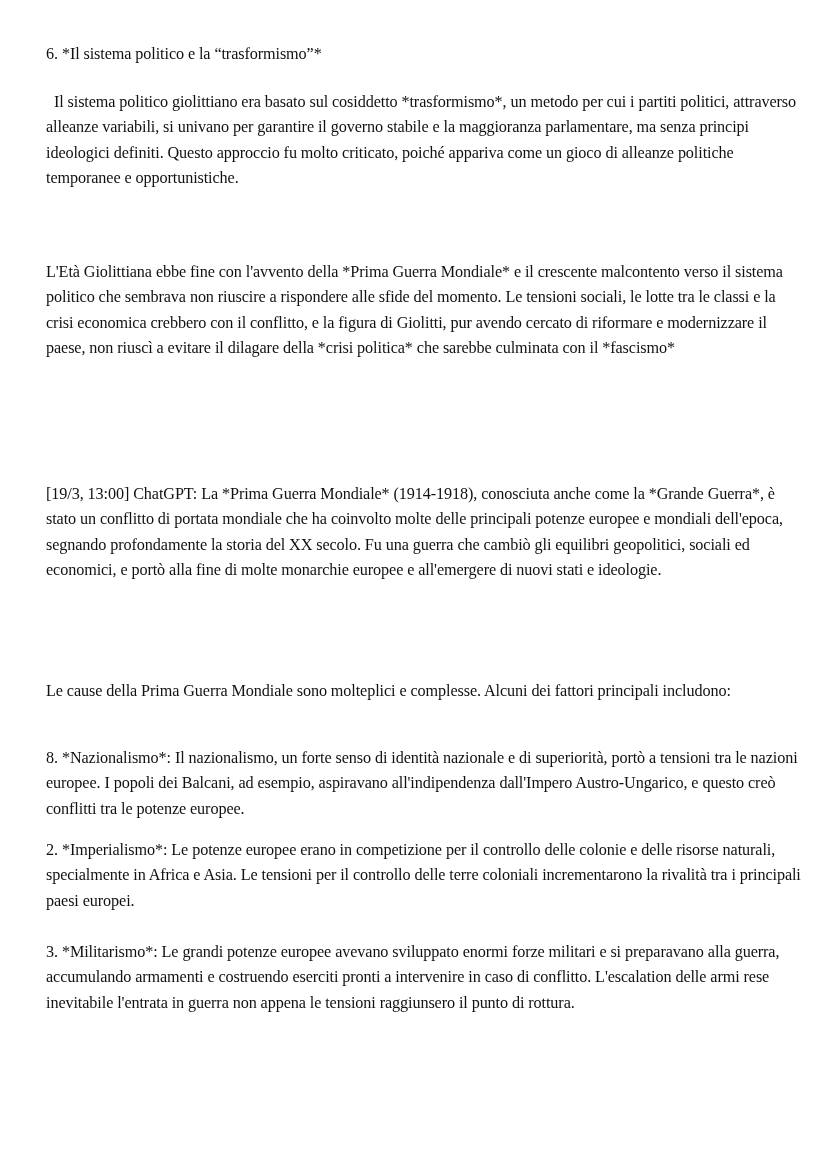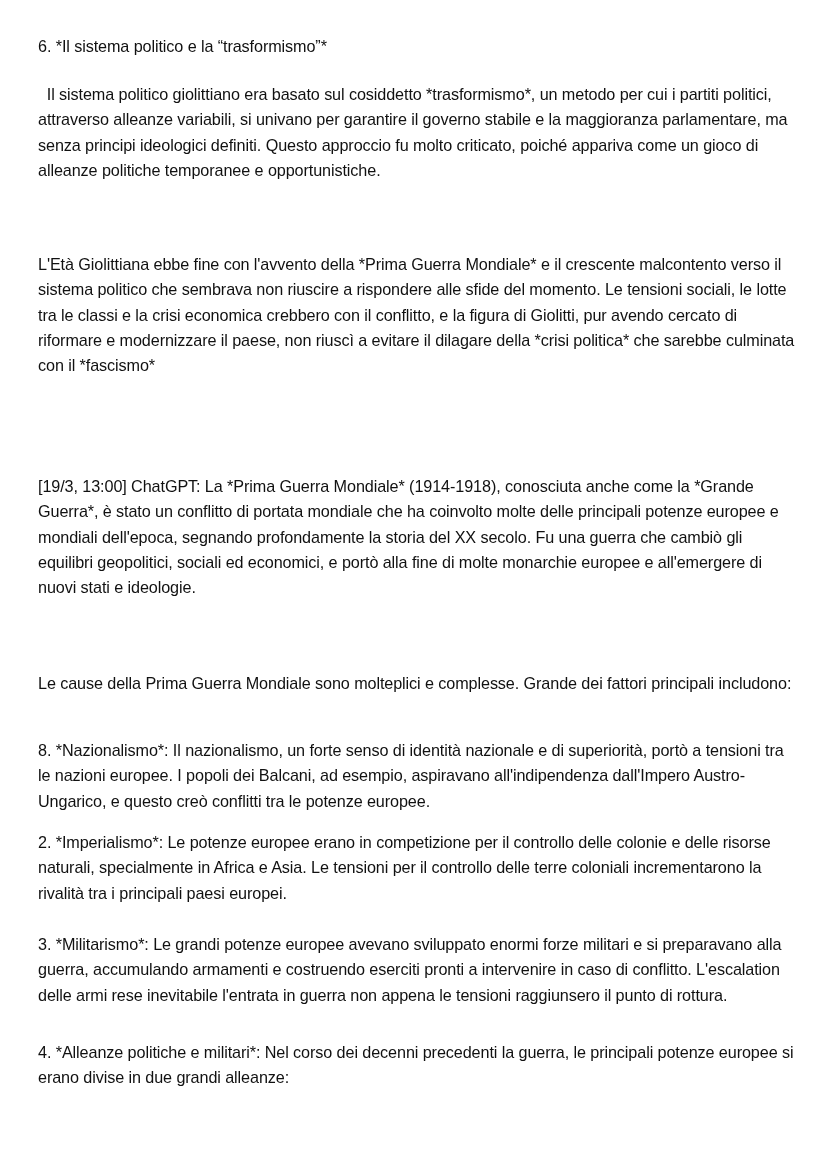--- a/index.html
+++ b/index.html
@@ -16,21 +16,22 @@
     }
     .page {
       position: relative;
       width: 828px;
       height: 1170px;
     }
     .block {
       position: absolute;
       left: 38px;
       width: 760px;
-      margin: 0;
+      margin: 8px;
+      font-family: Liberation Serif, serif;
     }
     p.block {
       font-size: 16.2px;
       line-height: 25.3px;
       letter-spacing: -0.1px;
     }
     h2.block {
       font-size: 24px;
       line-height: 30px;
       font-weight: bold;
@@ -55,23 +56,22 @@
 
   <p class="block indent" style="top:82px;">  Il sistema politico giolittiano era basato sul cosiddetto *trasformismo*, un metodo per cui i partiti politici, attraverso alleanze variabili, si univano per garantire il governo stabile e la maggioranza parlamentare, ma senza principi ideologici definiti. Questo approccio fu molto criticato, poiché appariva come un gioco di alleanze politiche temporanee e opportunistiche.</p>
 
 
   <p class="block" style="top:252px;">L'Età Giolittiana ebbe fine con l'avvento della *Prima Guerra Mondiale* e il crescente malcontento verso il sistema politico che sembrava non riuscire a rispondere alle sfide del momento. Le tensioni sociali, le lotte tra le classi e la crisi economica crebbero con il conflitto, e la figura di Giolitti, pur avendo cercato di riformare e modernizzare il paese, non riuscì a evitare il dilagare della *crisi politica* che sarebbe culminata con il *fascismo*</p>
 
 
   <p class="block" style="top:474px;">[19/3, 13:00] ChatGPT: La *Prima Guerra Mondiale* (1914-1918), conosciuta anche come la *Grande Guerra*, è stato un conflitto di portata mondiale che ha coinvolto molte delle principali potenze europee e mondiali dell'epoca, segnando profondamente la storia del XX secolo. Fu una guerra che cambiò gli equilibri geopolitici, sociali ed economici, e portò alla fine di molte monarchie europee e all'emergere di nuovi stati e ideologie.</p>
 
 
-  <p class="block" style="top:671px;">Le cause della Prima Guerra Mondiale sono molteplici e complesse. Grande dei fattori principali includono:</p>
+  <p class="block" style="top:671px;">Le cause della Prima Guerra Mondiale sono molteplici e complesse. Alcuni dei fattori principali includono:</p>
 
   <p class="block" style="top:738px;">8. *Nazionalismo*: Il nazionalismo, un forte senso di identità nazionale e di superiorità, portò a tensioni tra le nazioni europee. I popoli dei Balcani, ad esempio, aspiravano all'indipendenza dall'Impero Austro-Ungarico, e questo creò conflitti tra le potenze europee.</p>
 
   <p class="block" style="top:830px;">2. *Imperialismo*: Le potenze europee erano in competizione per il controllo delle colonie e delle risorse naturali, specialmente in Africa e Asia. Le tensioni per il controllo delle terre coloniali incrementarono la rivalità tra i principali paesi europei.</p>
 
   <p class="block" style="top:932px;">3. *Militarismo*: Le grandi potenze europee avevano sviluppato enormi forze militari e si preparavano alla guerra, accumulando armamenti e costruendo eserciti pronti a intervenire in caso di conflitto. L'escalation delle armi rese inevitabile l'entrata in guerra non appena le tensioni raggiunsero il punto di rottura.</p>
 
-  <p class="block" style="top:1040px;">4. *Alleanze politiche e militari*: Nel corso dei decenni precedenti la guerra, le principali potenze europee si erano divise in due grandi alleanze:</p>
 
 </div>
 
 </body></html>

